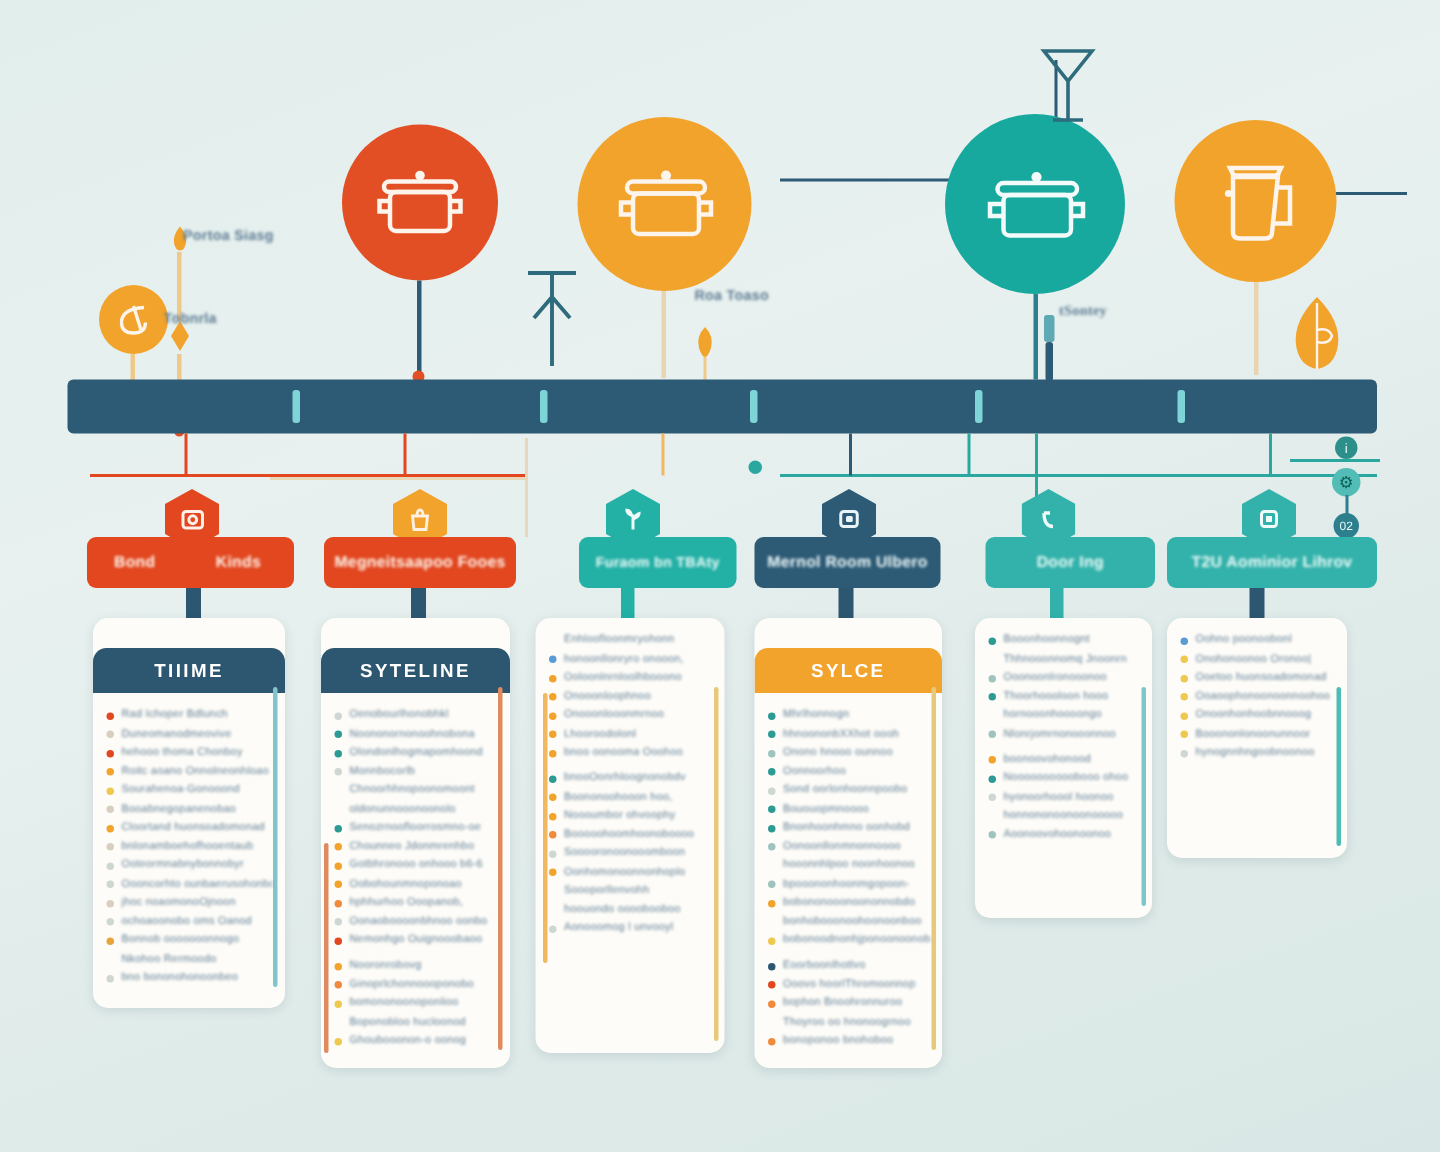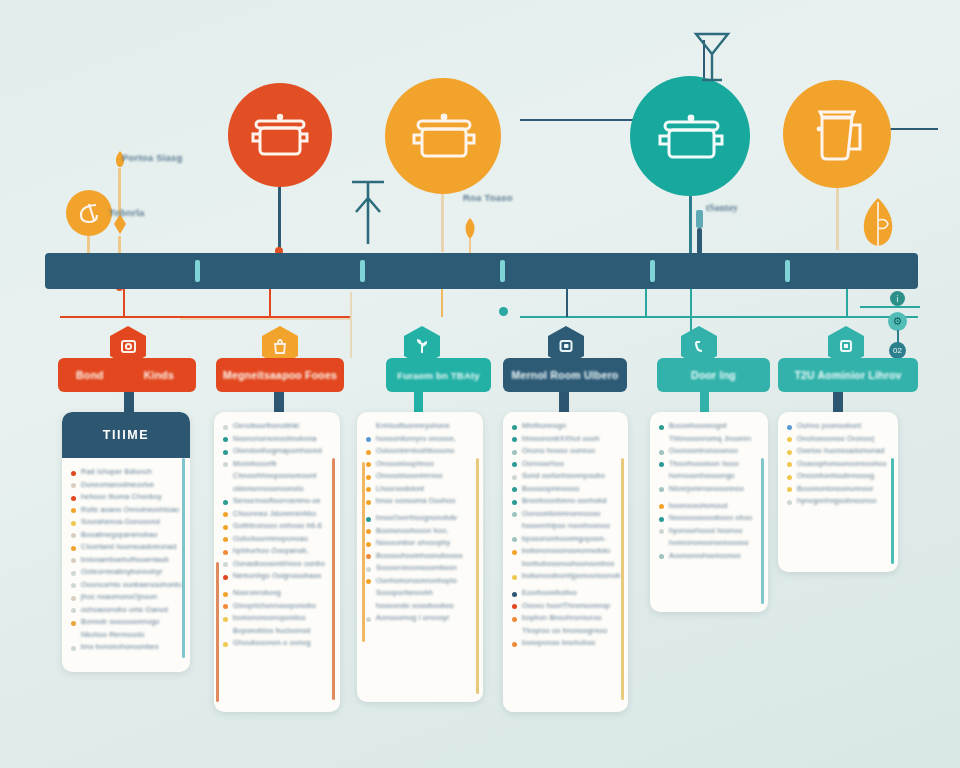--- a/index.html
+++ b/index.html
@@ -55,24 +55,25 @@
   .hex svg{display:block;}
 
   
   .card{
     position:absolute;border-radius:10px;
     background:#fdfcf8;
     box-shadow:0 2px 7px rgba(40,70,90,.13);
     overflow:hidden;
   }
   .card-head{
-    height:46px;display:flex;align-items:center;justify-content:center;
+    height:30px;display:flex;align-items:center;justify-content:center;
     border-radius:9px 9px 0 0;
     color:#ffffff;font-size:12.5px;font-weight:700;letter-spacing:1.6px;
     filter:blur(.45px);
+    margin-top:20px;
   }
   .card-body{padding:9px 8px 8px 9px;}
   .li{
     display:flex;align-items:flex-start;gap:5px;
     margin-bottom:3.5px;
   }
   .dot{width:5px;height:5px;border-radius:50%;margin-top:3.5px;flex:0 0 auto;}
   .li .ghost{font-size:7.2px;line-height:9px;}
   .li.gap{margin-top:8px;}
 
@@ -339,20 +340,21 @@
           <span class="ghost">Nkohoo Rermoodo</span>
         </div>
         <div class="li">
           <span class="dot" style="background: rgb(207, 215, 210);"></span>
           <span class="ghost">bno bononohonoonbeo</span>
         </div>
       </div>
   </div>
 
   <div class="card" style="left:214px;top:412px;width:126px;height:300px;">
+    <div class="card-head" style="background:#2d5670;">SYTELINE</div>
     <div class="rail" style="left:118px;top:46px;height:242px;background:#e08a60;"></div>
     <div class="rail" style="left:2px;top:150px;height:140px;background:#e08a60;"></div>
     <div class="card-body" id="list-1">
         <div class="li">
           <span class="dot" style="background: rgb(207, 215, 210);"></span>
           <span class="ghost">Oenobourlhonobhkl</span>
         </div>
         <div class="li">
           <span class="dot" style="background: rgb(45, 154, 148);"></span>
           <span class="ghost">Noononornonoohnobona</span>
@@ -489,20 +491,21 @@
           <span class="ghost">hoouondo oooobooboo</span>
         </div>
         <div class="li">
           <span class="dot" style="background: rgb(207, 215, 210);"></span>
           <span class="ghost">Aonooomog l unvooyl</span>
         </div>
       </div>
   </div>
 
   <div class="card" style="left:503px;top:412px;width:125px;height:300px;">
+    <div class="card-head" style="background:#f2a32c;">SYLCE</div>
     <div class="rail" style="left:118px;top:46px;height:242px;background:#e8c87a;"></div>
     <div class="card-body" id="list-3">
         <div class="li">
           <span class="dot" style="background: rgb(45, 154, 148);"></span>
           <span class="ghost">Mhrlhonnogn</span>
         </div>
         <div class="li">
           <span class="dot" style="background: rgb(45, 154, 148);"></span>
           <span class="ghost">hhnoononbXXhot oooh</span>
         </div>

